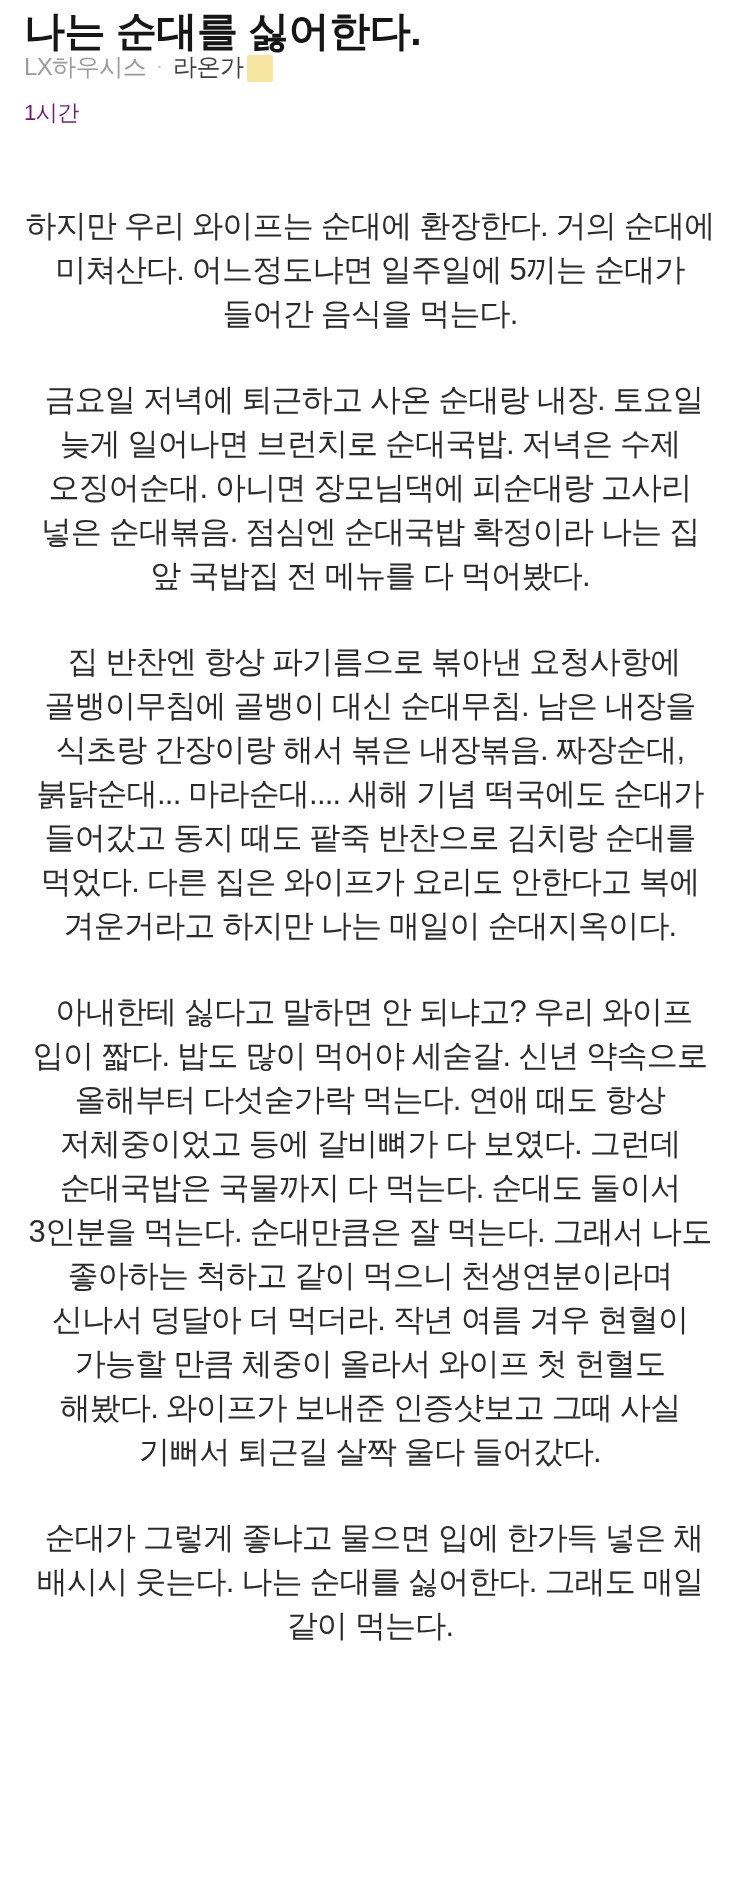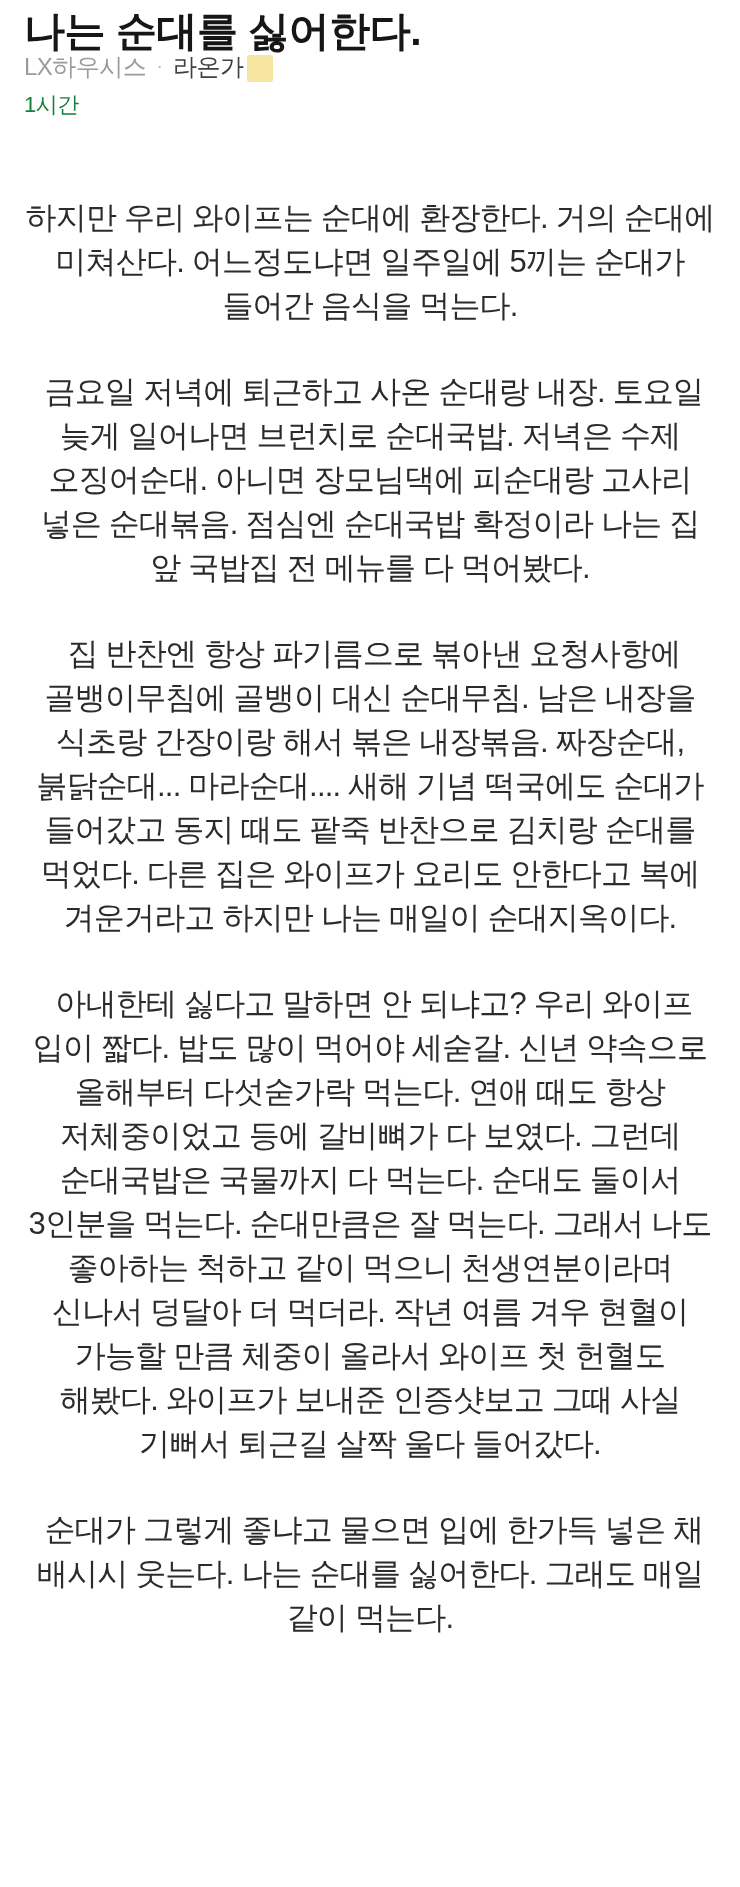--- a/index.html
+++ b/index.html
@@ -51,23 +51,23 @@
   }
   .author-badge {
     display: inline-block;
     width: 26px;
     height: 27px;
     margin-left: 3px;
     background: #f6e6a2;
     border-radius: 2px;
   }
   .post-timestamp {
-    margin-top: 8px;
+    margin-top: 16px;
     font-size: 22px;
-    color: #15803d;
+    color: #701a75;
     letter-spacing: -0.5px;
   }
   .post-body {
     margin-top: 76px;
     color: #2b2b2b;
   }
   .post-body p {
     margin: 0 0 42px 0;
     font-size: 31px;
     line-height: 44px;

